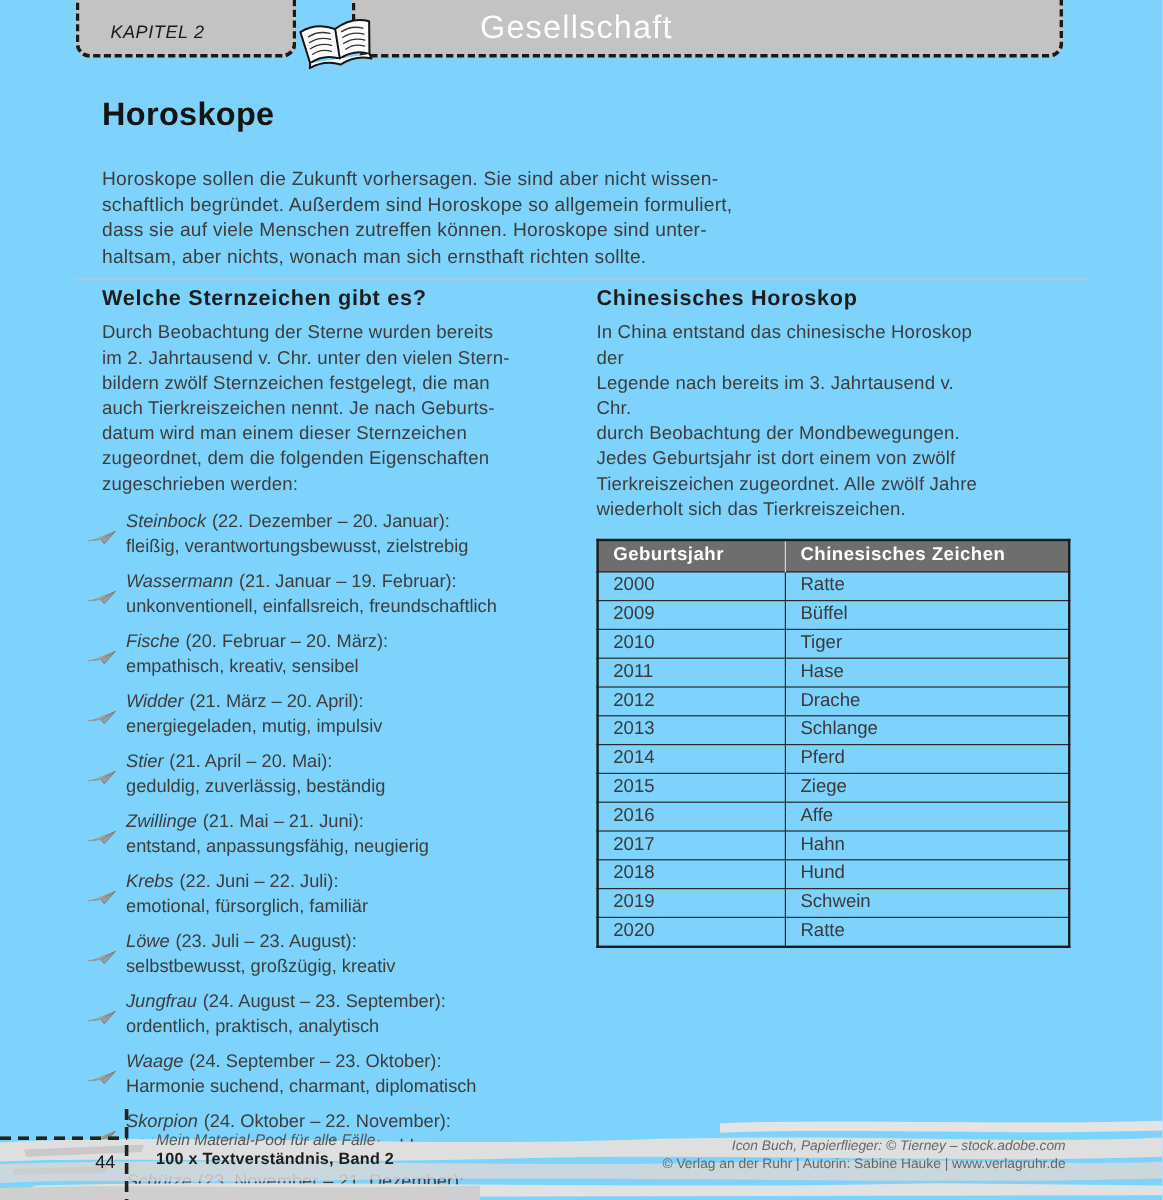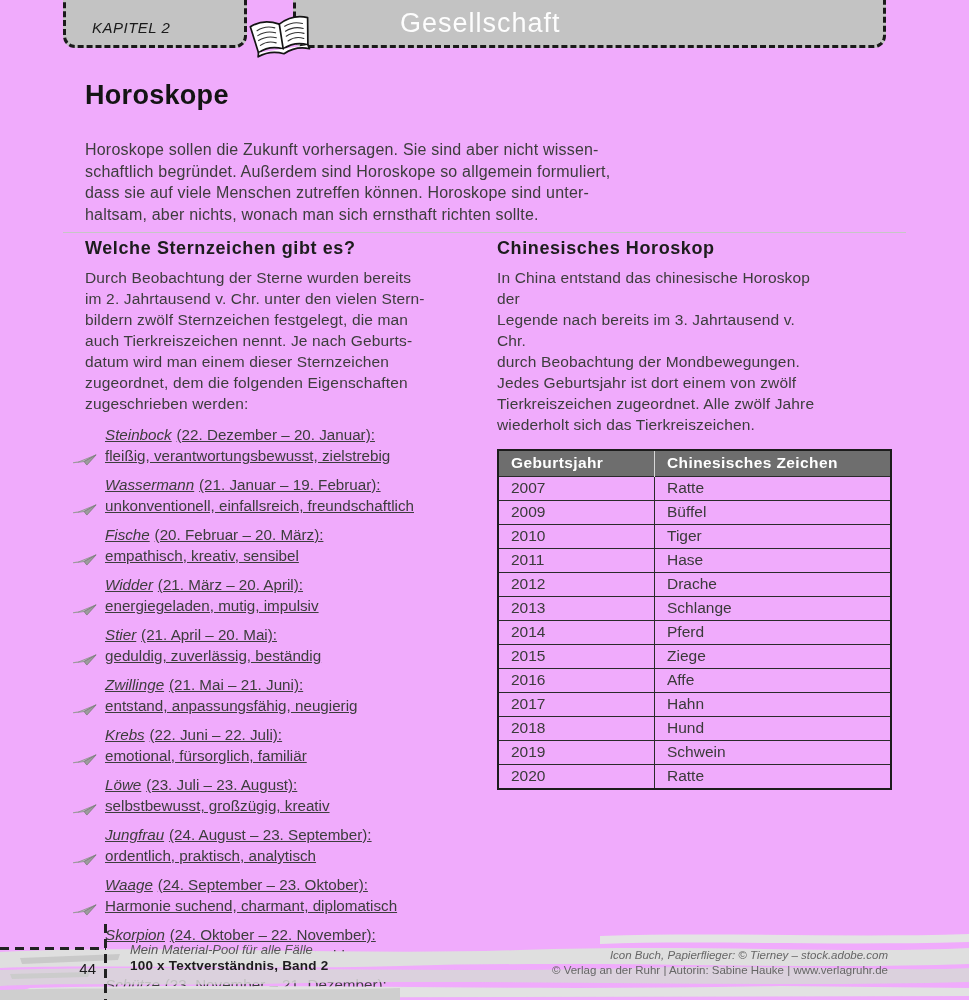--- a/index.html
+++ b/index.html
@@ -1,16 +1,16 @@
 <!DOCTYPE html>
 <html><head>
 <meta charset="utf-8">
 <style>
   html,body{margin:0;padding:0;background:#fff;}
-  .page{position:relative;width:969px;height:1000px;background:#f0abfc;overflow:hidden;
+  .page{position:relative;width:969px;height:1000px;background:#7dd3fc;overflow:hidden;
         font-family:"Liberation Sans","DejaVu Sans",sans-serif;color:#3d3d3d;}
   
   .kapitel-box{position:absolute;left:63px;top:-14px;width:184px;height:62px;
     background:#c3c3c3;border:3px dashed #1a1a1a;border-radius:12px;box-sizing:border-box;
     display:flex;align-items:flex-end;padding:0 0 9px 26px;}
   .kapitel-label{font-style:italic;font-size:15px;color:#1a1a1a;letter-spacing:.5px;}
   .banner{position:absolute;left:293px;top:-14px;width:593px;height:62px;
     background:#c3c3c3;border:3px dashed #1a1a1a;border-radius:12px;box-sizing:border-box;
     display:flex;align-items:flex-end;padding:0 0 6px 104px;}
   .banner-title{color:#fdfdfd;font-size:27px;letter-spacing:1px;}
@@ -21,21 +21,21 @@
   .intro{margin:28px 0 0 0;font-size:16px;line-height:21.5px;letter-spacing:.2px;}
   .prelines{white-space:pre-line;}
   .divider{position:absolute;left:63px;top:232px;width:843px;border-top:1px solid #c6c6c6;}
   .col{position:absolute;top:238px;}
   .col-left{left:85px;width:412px;}
   .col-right{left:497px;width:328px;}
   h2.colhead{margin:0;font-size:18px;font-weight:bold;color:#1d1d1d;letter-spacing:.6px;}
   .colpara{margin:8px 0 0 0;font-size:15.5px;line-height:21px;letter-spacing:.15px;}
   
   ul.zodiac{list-style:none;margin:10px 0 0 -12px;padding:0;}
-  ul.zodiac li{display:flex;align-items:flex-end;margin-bottom:8px;text-decoration:underline;}
+  ul.zodiac li{display:flex;align-items:center;margin-bottom:8px;}
   .plane{flex:0 0 24px;margin:6px 8px 0 0;}
   .zi-text{font-size:15.2px;line-height:21px;white-space:nowrap;}
   .zi-name{font-style:italic;}
   .zi-range{margin-left:.32em;}
   
   table.cn{border-collapse:collapse;margin-top:14px;width:395px;border:2px solid #1c1c1c;
     font-size:15.5px;}
   table.cn th{background:#6e6e6e;color:#fff;font-weight:bold;text-align:left;
     padding:3px 0 4px 12px;letter-spacing:.4px;}
   table.cn th:first-child{border-right:1px solid #d8d8d8;width:143px;}
@@ -250,21 +250,21 @@
 wiederholt sich das Tierkreiszeichen.</p>
     <table class="cn">
       <thead>
         <tr>
           <th>Geburtsjahr</th>
           <th>Chinesisches Zeichen</th>
         </tr>
       </thead>
       <tbody>
         <tr>
-            <td>2007</td>
+            <td>2000</td>
             <td>Ratte</td>
           </tr>
         <tr>
             <td>2009</td>
             <td>Büffel</td>
           </tr>
         <tr>
             <td>2010</td>
             <td>Tiger</td>
           </tr>

